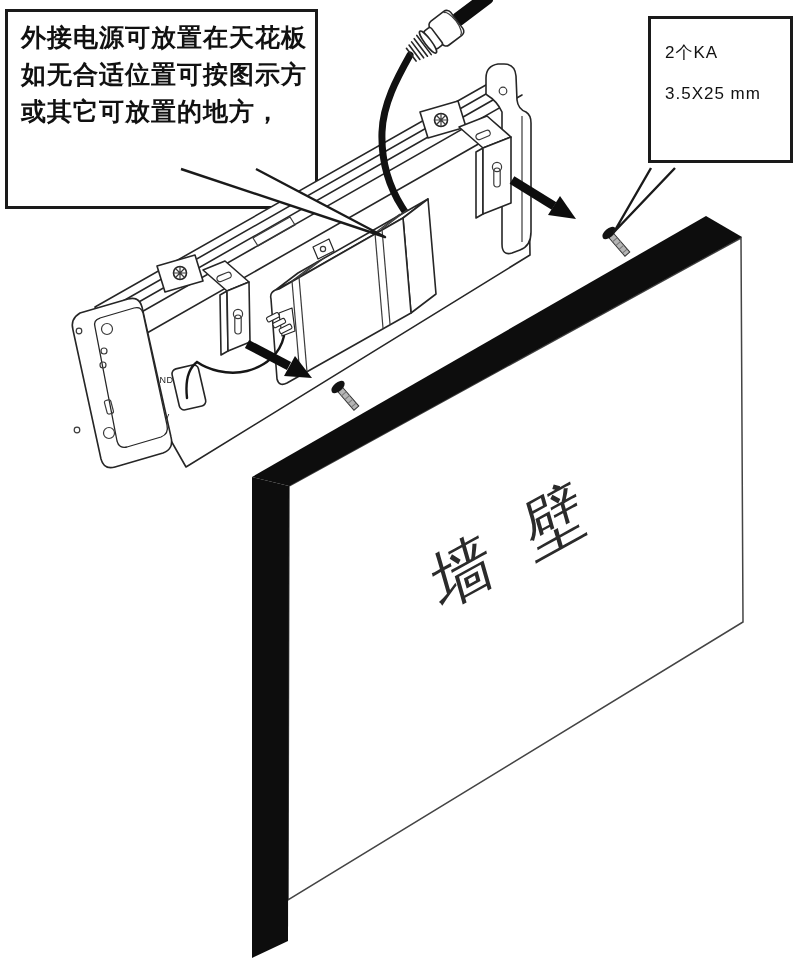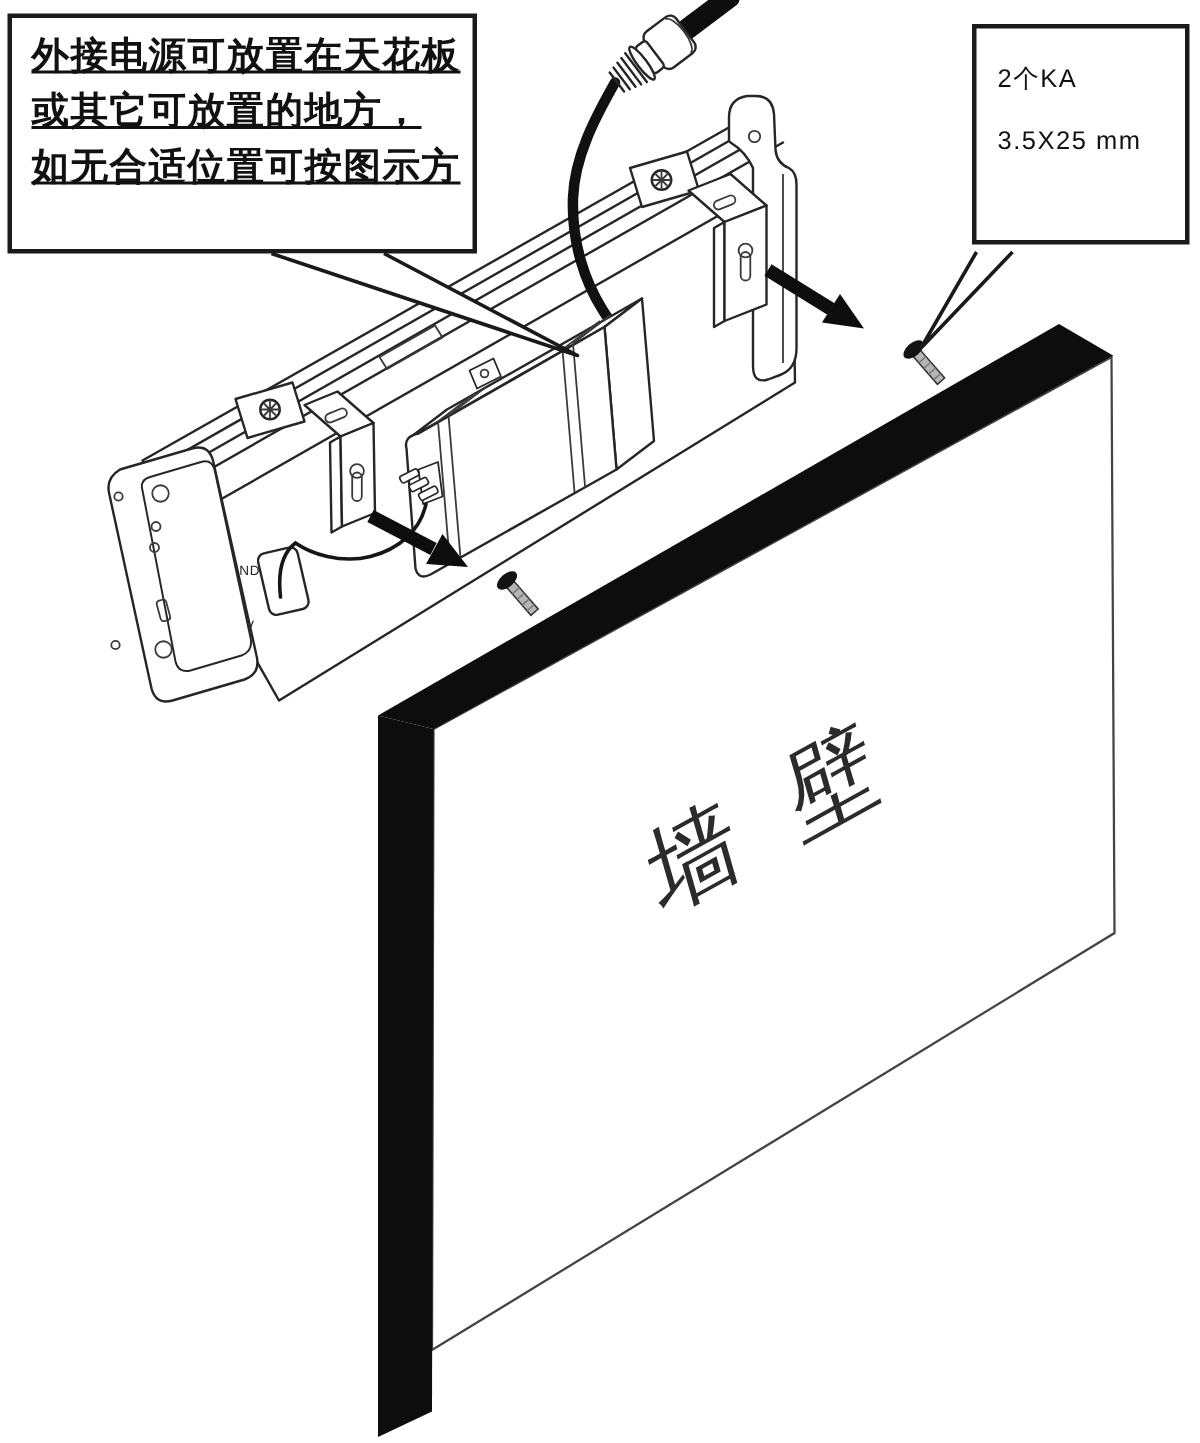--- a/index.html
+++ b/index.html
@@ -6,23 +6,23 @@
   #stage{
     position:relative;width:800px;height:962px;background:#ffffff;overflow:hidden;
     font-family:"Liberation Sans",sans-serif;color:#111;
   }
   .callout{
     position:absolute;background:#ffffff;border:3px solid #1a1a1a;
     z-index:1;box-sizing:border-box;color:#111;
   }
   .callout .line{white-space:nowrap;}
   #note-power{
-    left:5px;top:9px;width:313px;height:160px;
+    left:5px;top:9px;width:313px;height:200px;
     padding:7px 0 0 13px;font-size:25px;line-height:37px;
-    font-weight:bold;letter-spacing:1px;text-decoration:underline;
+    font-weight:bold;letter-spacing:1px;
   }
   #note-screws{
     left:648px;top:16px;width:145px;height:147px;
     padding:13px 0 0 14px;font-size:17px;line-height:41px;
     font-weight:normal;letter-spacing:1px;
   }
   svg#scene{position:absolute;left:0;top:0;z-index:2;pointer-events:none;}
   .ln{fill:none;stroke:#262626;stroke-width:1.6;stroke-linejoin:round;stroke-linecap:round;}
   .lnthin{fill:none;stroke:#3a3a3a;stroke-width:1.2;stroke-linejoin:round;}
   .wfill{fill:#ffffff;stroke:#262626;stroke-width:1.6;stroke-linejoin:round;}
@@ -33,22 +33,22 @@
   .walltext{font-family:"Liberation Sans",sans-serif;fill:#2b2b2b;}
   .tinytext{font-family:"Liberation Sans",sans-serif;fill:#222;font-size:9px;letter-spacing:0.5px;}
 </style>
 </head>
 <body>
 
 <div id="stage">
 
   <div class="callout" id="note-power">
     <div class="line">外接电源可放置在天花板</div>
+    <div class="line">如无合适位置可按图示方</div>
     <div class="line">或其它可放置的地方，</div>
-    <div class="line">如无合适位置可按图示方</div>
   </div>
 
   <div class="callout" id="note-screws">
     <div class="line">2个KA</div>
     <div class="line">3.5X25 mm</div>
   </div>
 
   <svg id="scene" width="800" height="962" viewBox="0 0 800 962">
 
     <g>

